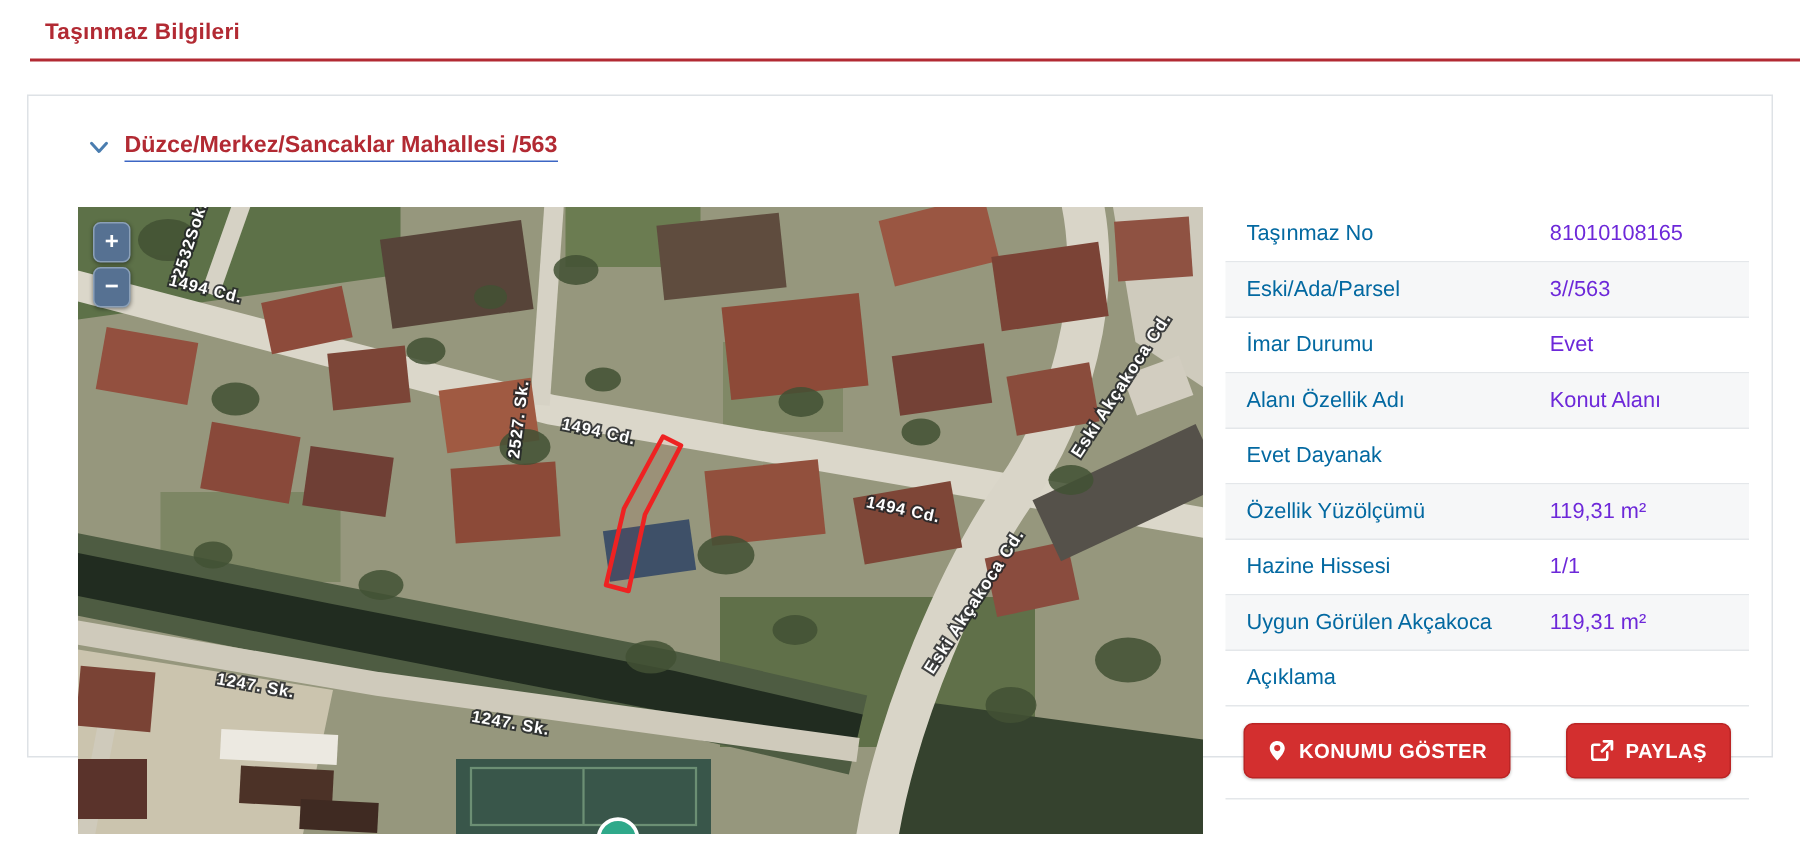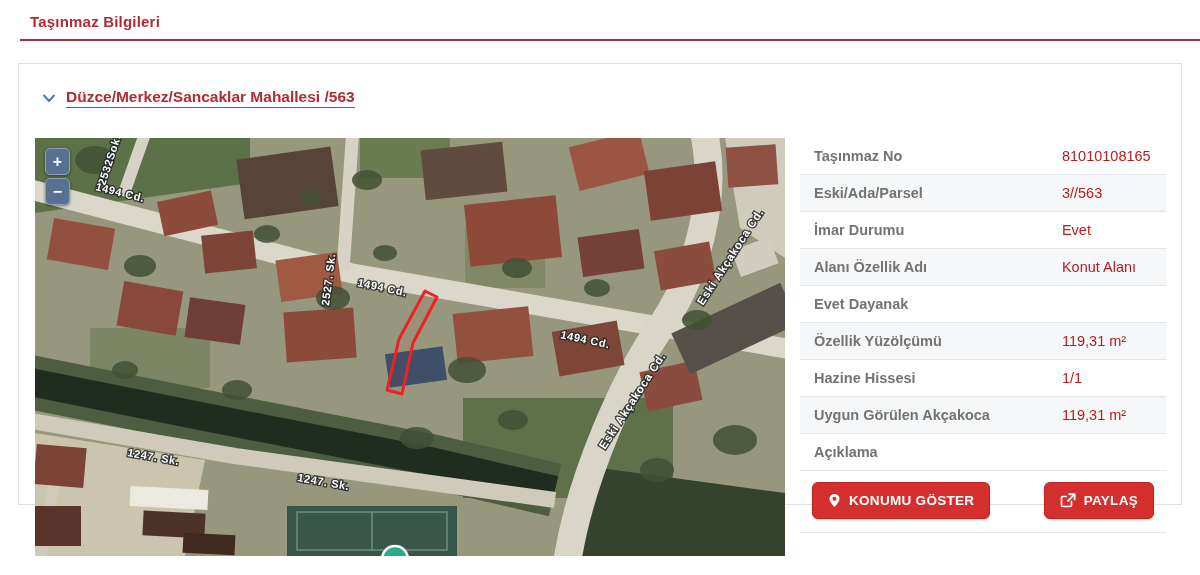--- a/index.html
+++ b/index.html
@@ -6,21 +6,21 @@
   html,body { width:1200px; height:575px; overflow:hidden; background:#ffffff;
     font-family:"Liberation Sans", sans-serif; color:#212529; }
 
   
   .page-header { padding:13px 0 0 30px; }
   .page-title { font-size:15px; font-weight:700; color:#b22a33; letter-spacing:.2px; }
   .title-rule { border:0; border-top:2px solid #b22a33; margin:9px 0 0 20px; }
 
   
   .card { margin:22px 18px 0; height:442px; border:1px solid #dee2e6;
-    border-radius:0; background:#fff; }
+    border-radius:0; background:#fff;padding-left:17px; }
   .section-head { display:flex; align-items:center; gap:9px;
     padding:24px 0 0 22px; margin-bottom:30px; }
   .chevron { display:inline-flex; width:16px; height:16px; cursor:pointer; }
   .section-link { font-size:15.5px; font-weight:600; color:#b22a33;
     text-decoration:none; border-bottom:1.5px solid #3c66c4; padding-bottom:1px;
     cursor:pointer; }
 
   .content { display:flex; gap:15px; padding:0 15px 16px 16px; }
 
   
@@ -37,22 +37,22 @@
   .street-label { font-size:11px; font-weight:700; fill:#ffffff;
     paint-order:stroke; stroke:rgba(35,38,40,.85); stroke-width:2.6px;
     letter-spacing:.6px; font-family:"Liberation Sans", sans-serif; }
   .street-label.big { font-size:11.5px; }
 
   
   .details { flex:1; display:flex; flex-direction:column; font-size:14.5px; }
   .drow { display:flex; align-items:center; min-height:37px; padding:0 14px;
     border-bottom:1px solid #e4e7ea; }
   .drow:nth-child(even) { background:#f6f7f8; }
-  .dlabel { flex:0 0 63%; font-weight:700; color:#737373; }
-  .dvalue { flex:1; color:#b91c1c;margin-left:35px; }
+  .dlabel { flex:0 0 63%; font-weight:400; color:#0369a1; }
+  .dvalue { flex:1; color:#6d28d9; }
 
   .actions { display:flex; justify-content:space-between; align-items:flex-end;
     padding:11px 12px 13px; border-bottom:1px solid #e4e7ea; }
   .btn { display:inline-flex; align-items:center; gap:8px; background:#d32f2f;
     border:1px solid #bb2525; border-radius:6px; color:#fff; height:37px;
     padding:0 15px; font-size:13.5px; font-weight:700; letter-spacing:.3px;
     cursor:pointer; box-shadow:0 1px 2px rgba(0,0,0,.2);
     font-family:"Liberation Sans", sans-serif; }
   .btn .ic { display:inline-flex; }
 </style>

